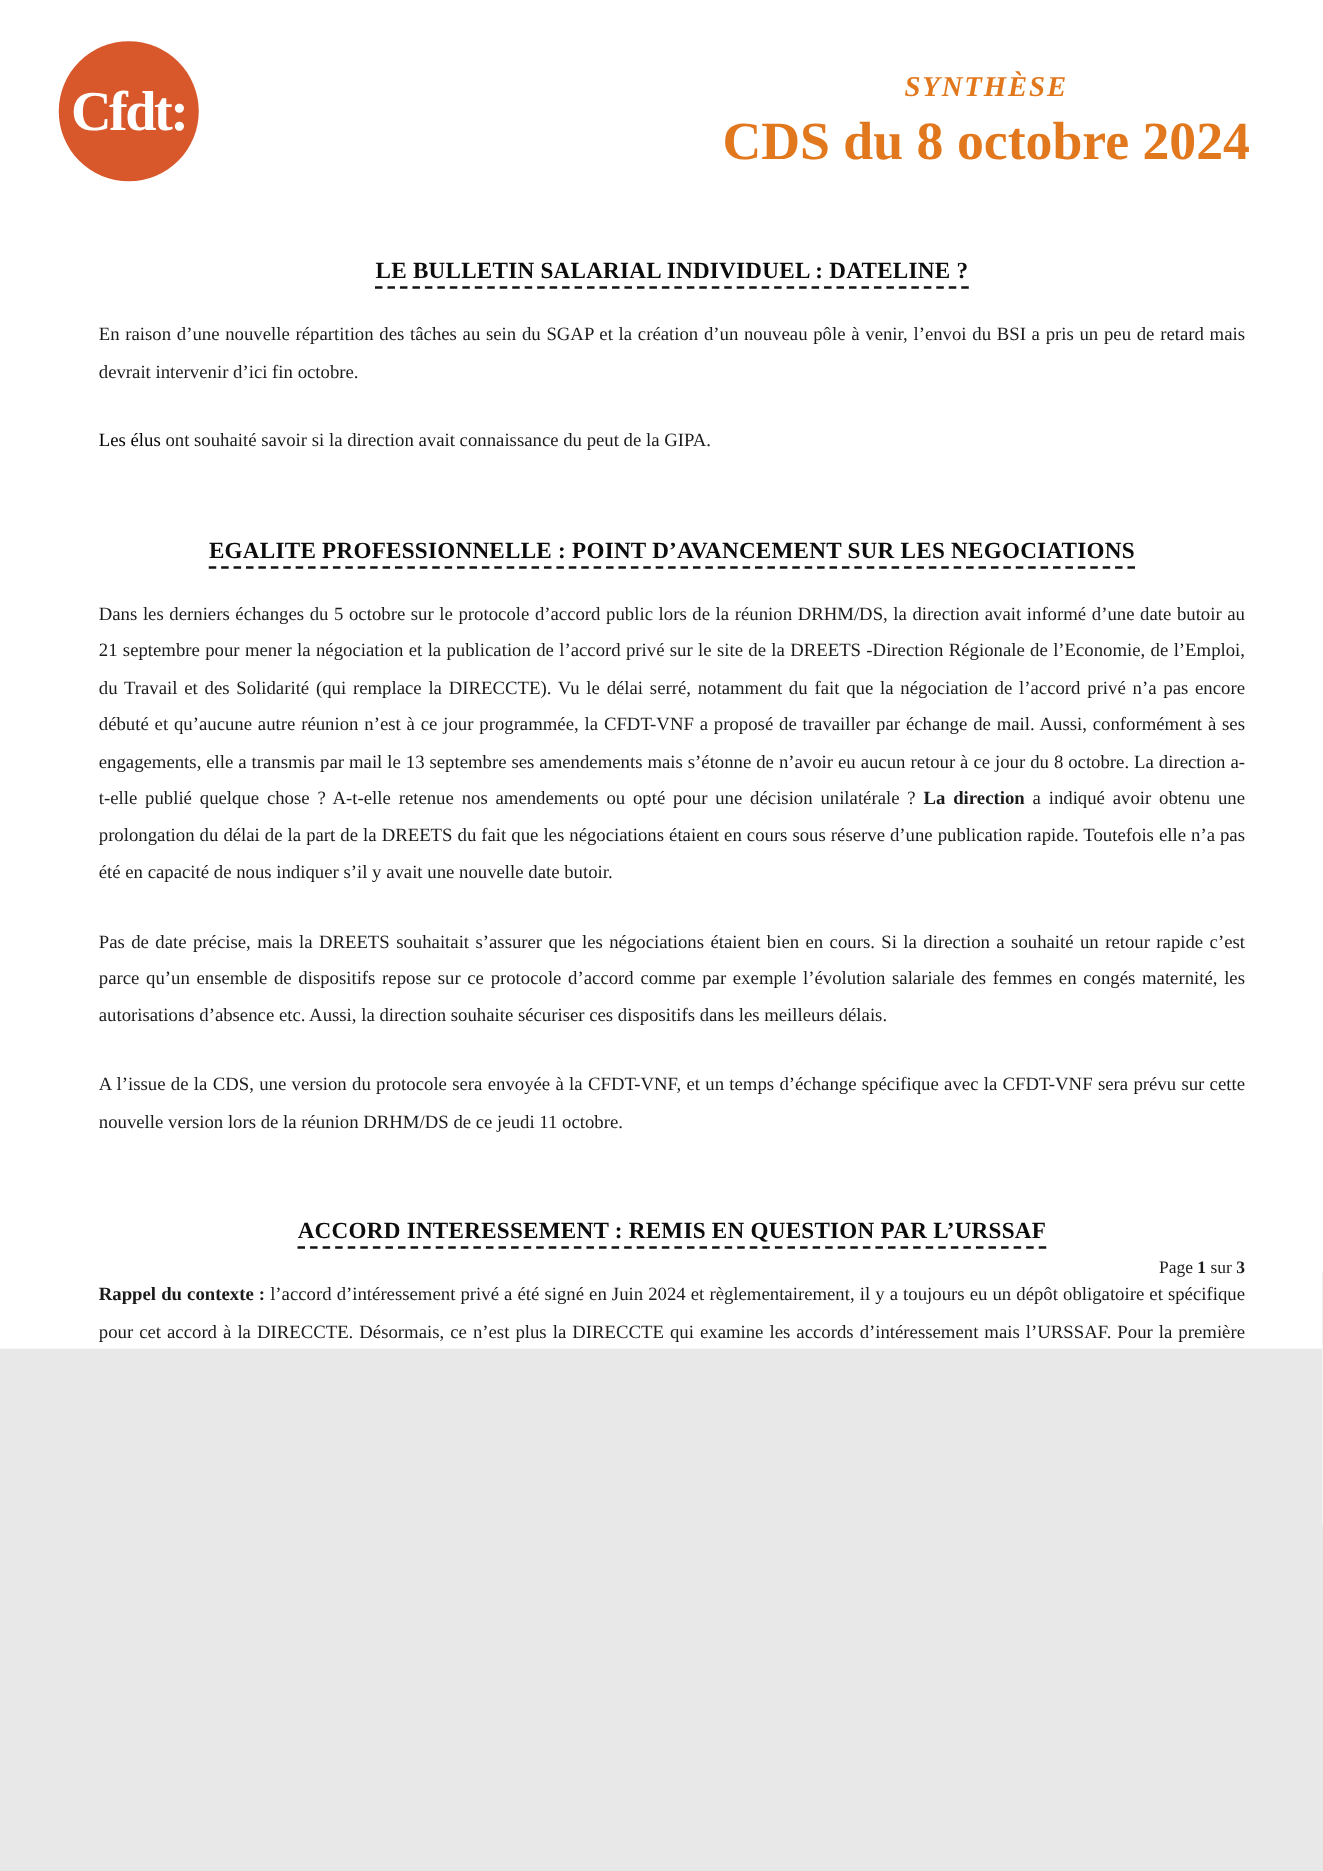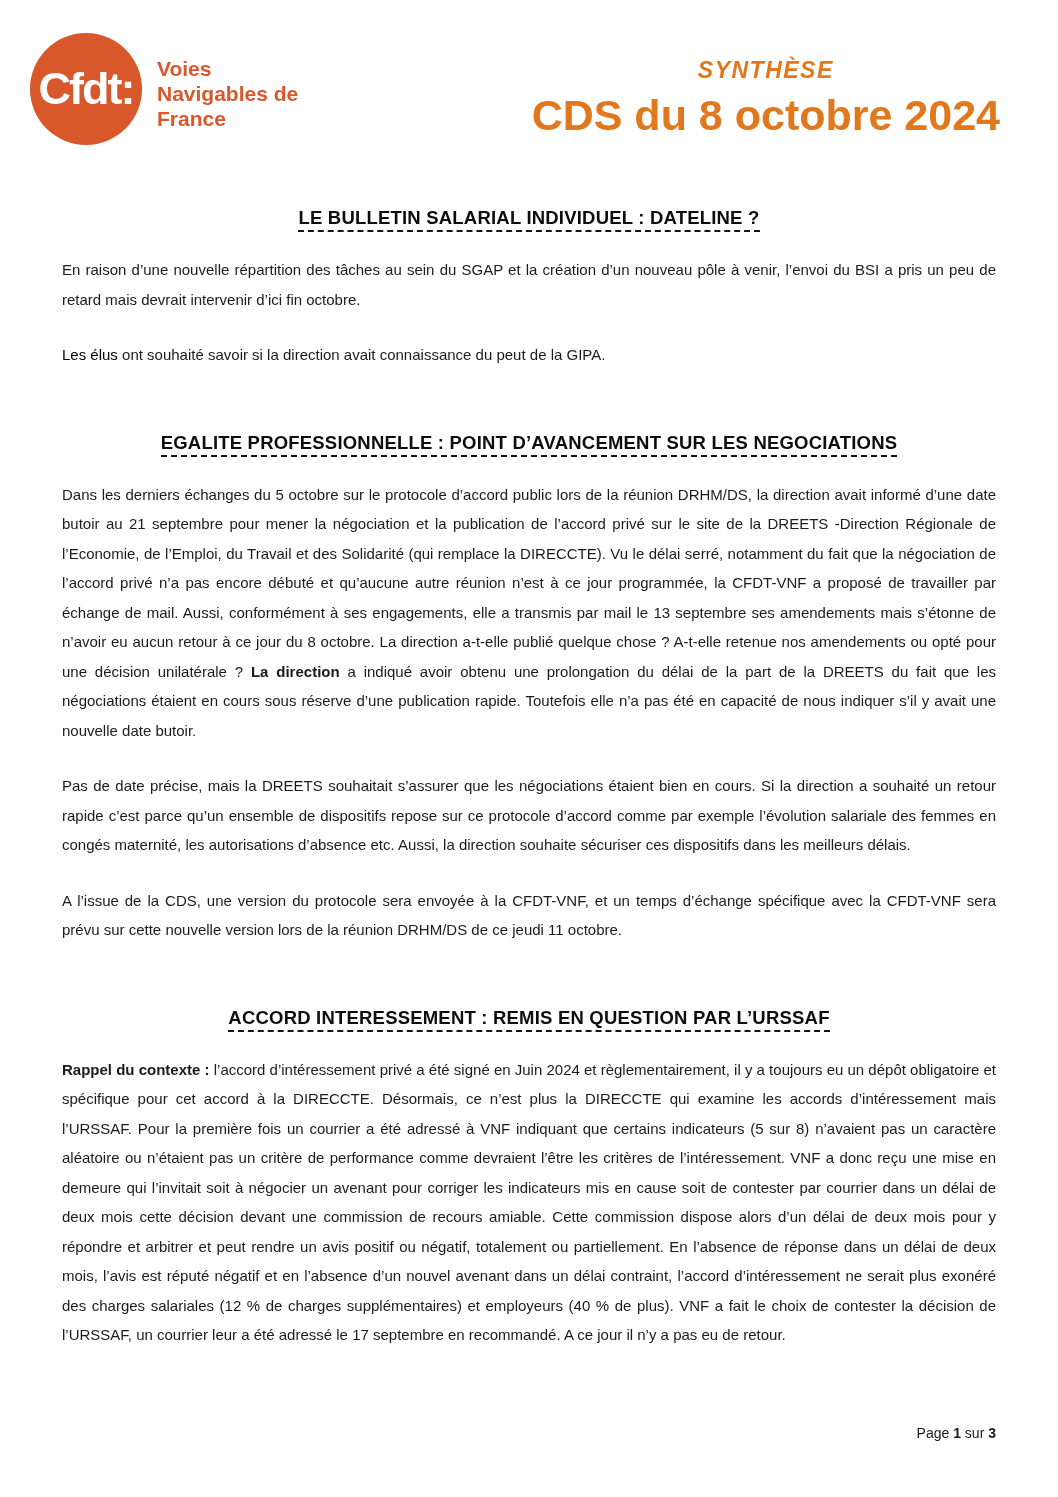--- a/index.html
+++ b/index.html
@@ -1,20 +1,21 @@
 <!DOCTYPE html>
 <html lang="fr"><head>
 <meta charset="utf-8">
 <style>
   html,body{margin:0;padding:0;background:#e8e8e8;}
   .page{
-    width:1058px;height:1497px;position:relative;margin:0 auto;
+    width:1058px;height:1079px;position:relative;margin:0 auto;
     background:#ffffff;overflow:hidden;box-sizing:border-box;
-    font-family:Liberation Sans, sans-serif;
+    font-family:Liberation Serif, serif;
     color:#1b1b1b;
+    padding-left:17px;
   }
   
   .header{display:flex;align-items:flex-start;padding:33px 58px 0 30px;}
   .logo-wrap{display:flex;gap:15px;}
   .logo-circle{
     width:112px;height:112px;border-radius:50%;
     display:flex;align-items:center;justify-content:center;
     font-size:45px;font-weight:800;letter-spacing:-2px;color:#ffffff;
   }
   .logo-org{font-size:21px;font-weight:700;line-height:25px;padding-top:23px;}
@@ -36,25 +37,20 @@
 </style>
 </head>
 <body>
 
 <div class="page">
 
   <div class="header">
     <div class="logo-wrap">
       <div class="logo-circle" style="background:#D8572B;">
         <span>Cfdt:</span>
-      </div>
-      <div class="logo-org" style="color:#D8572B;">
-        <div>Voies</div>
-        <div>Navigables de</div>
-        <div>France</div>
       </div>
     </div>
     <div class="title-block">
       <div class="doc-type" style="color:#E1781E;">SYNTHÈSE</div>
       <h1 class="doc-title" style="color:#E1781E;">CDS du 8 octobre 2024</h1>
     </div>
   </div>
 
   <div class="content">
 

